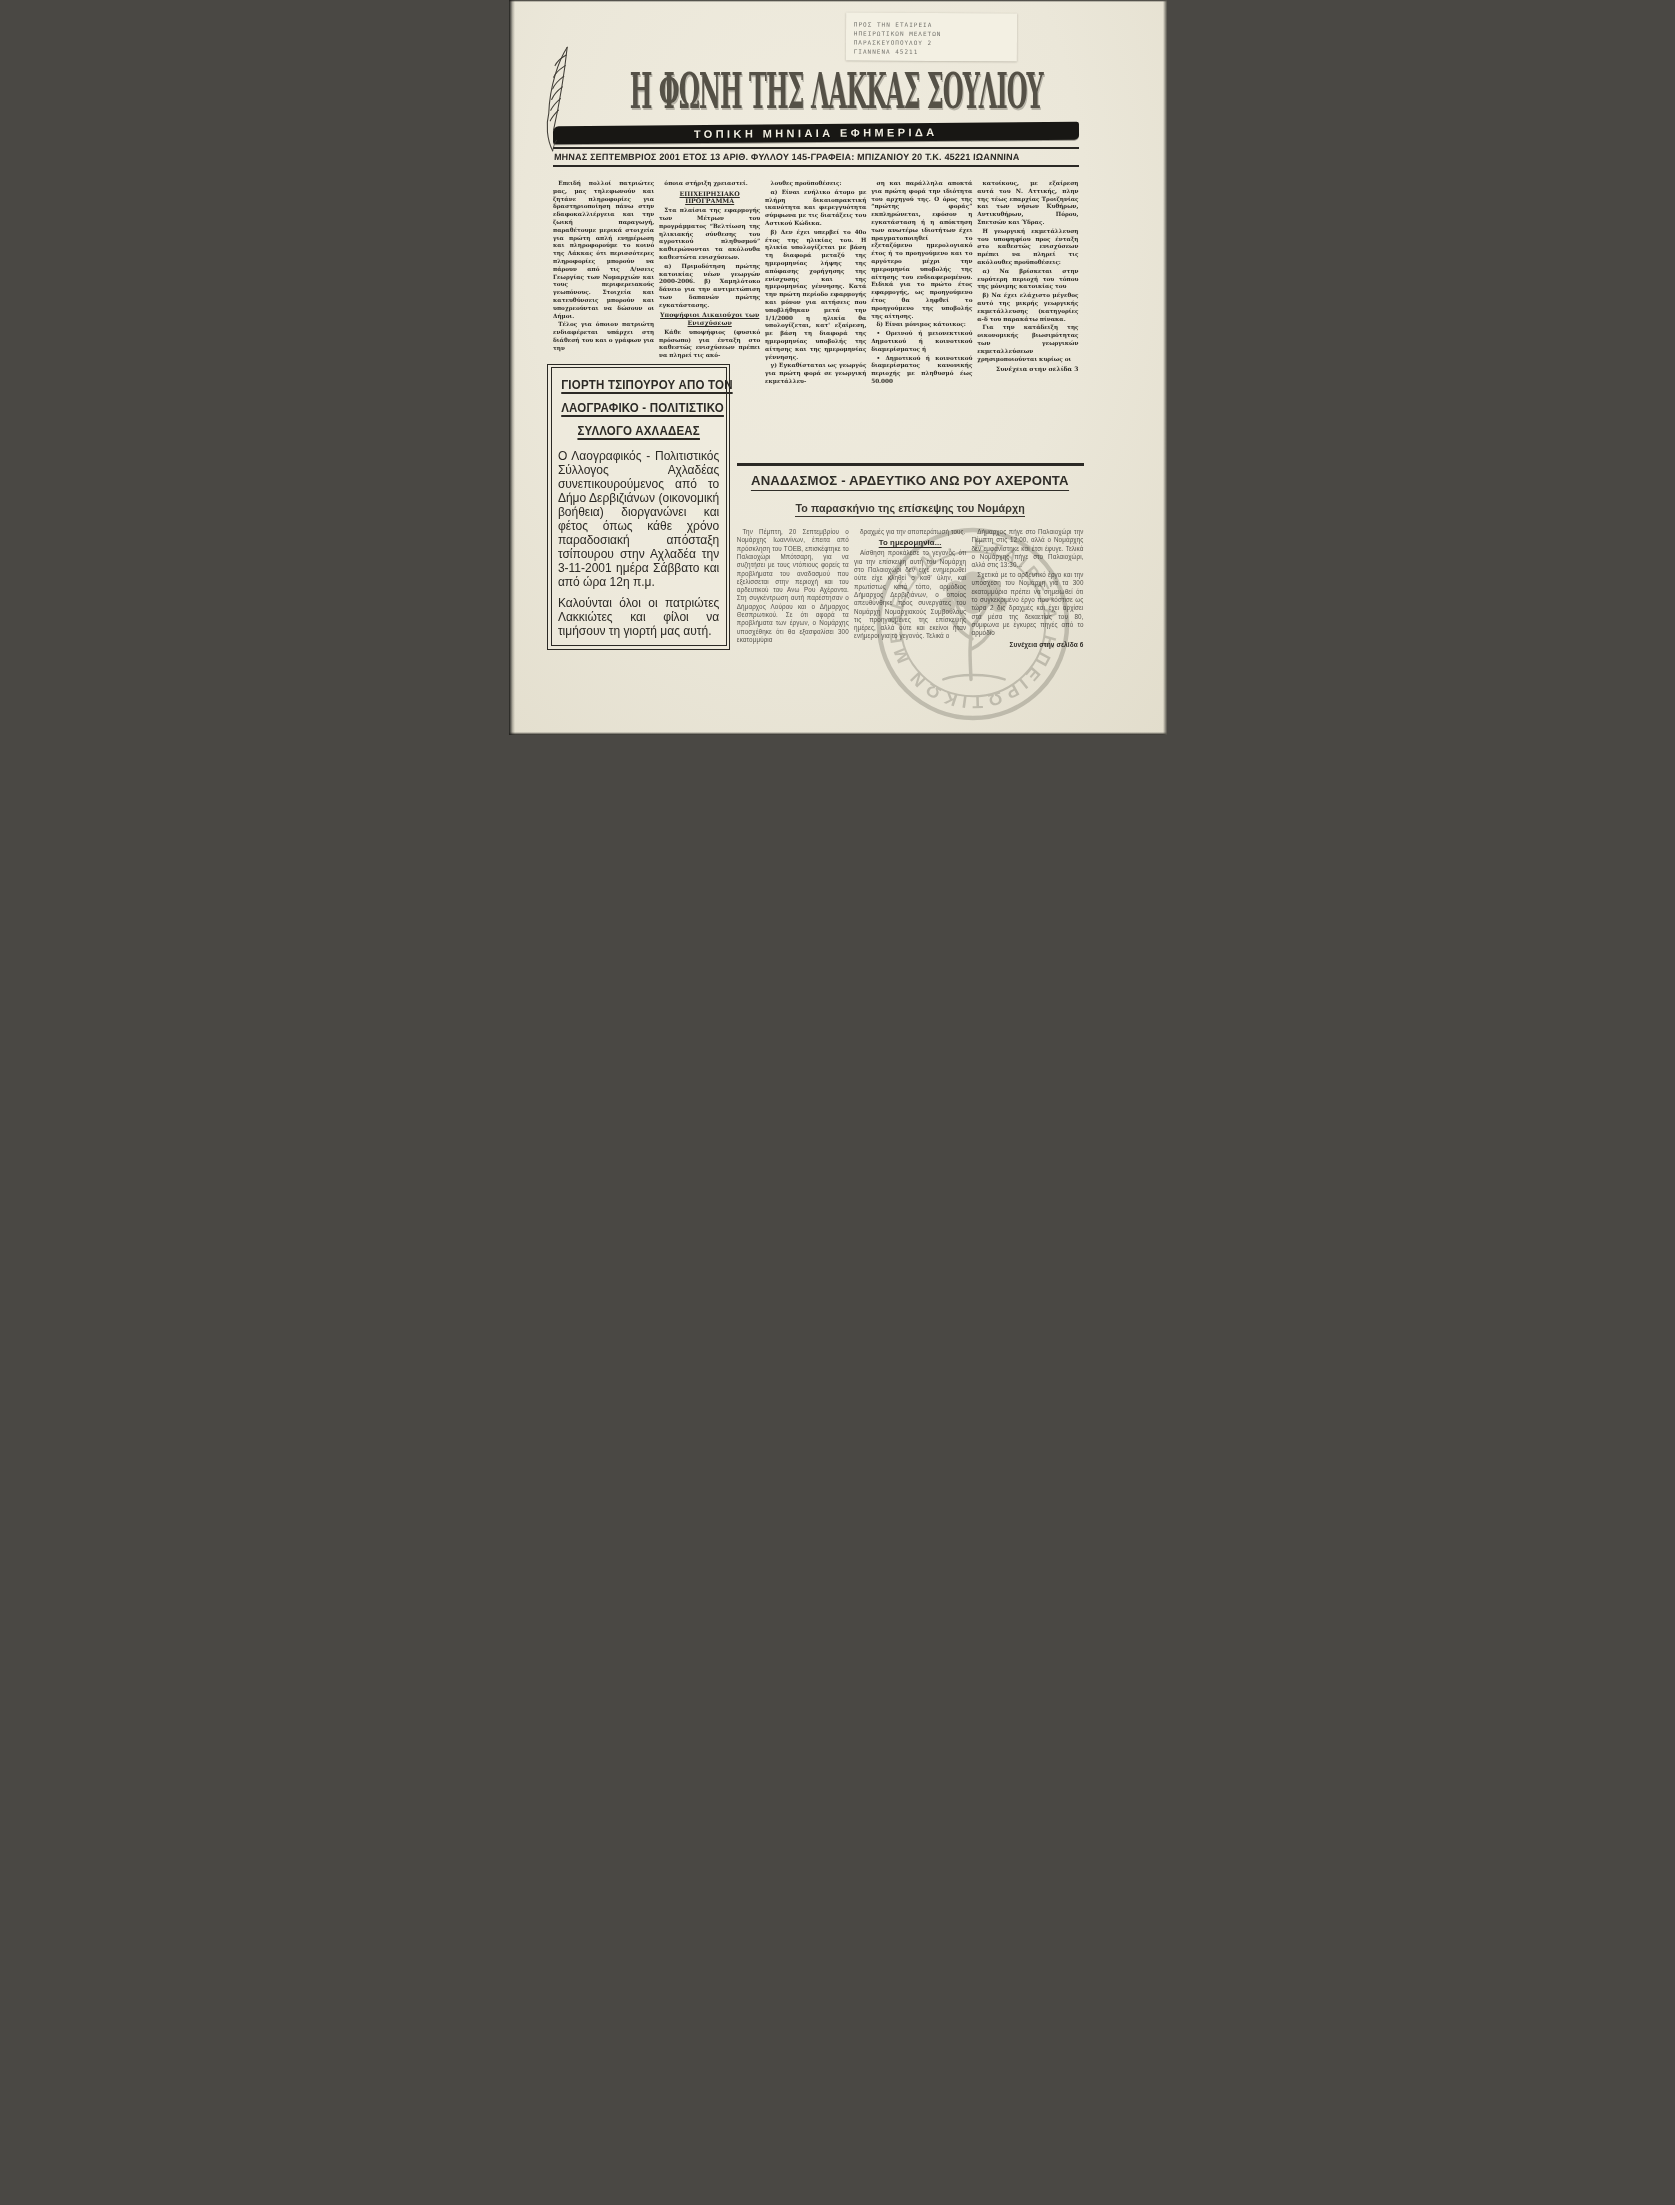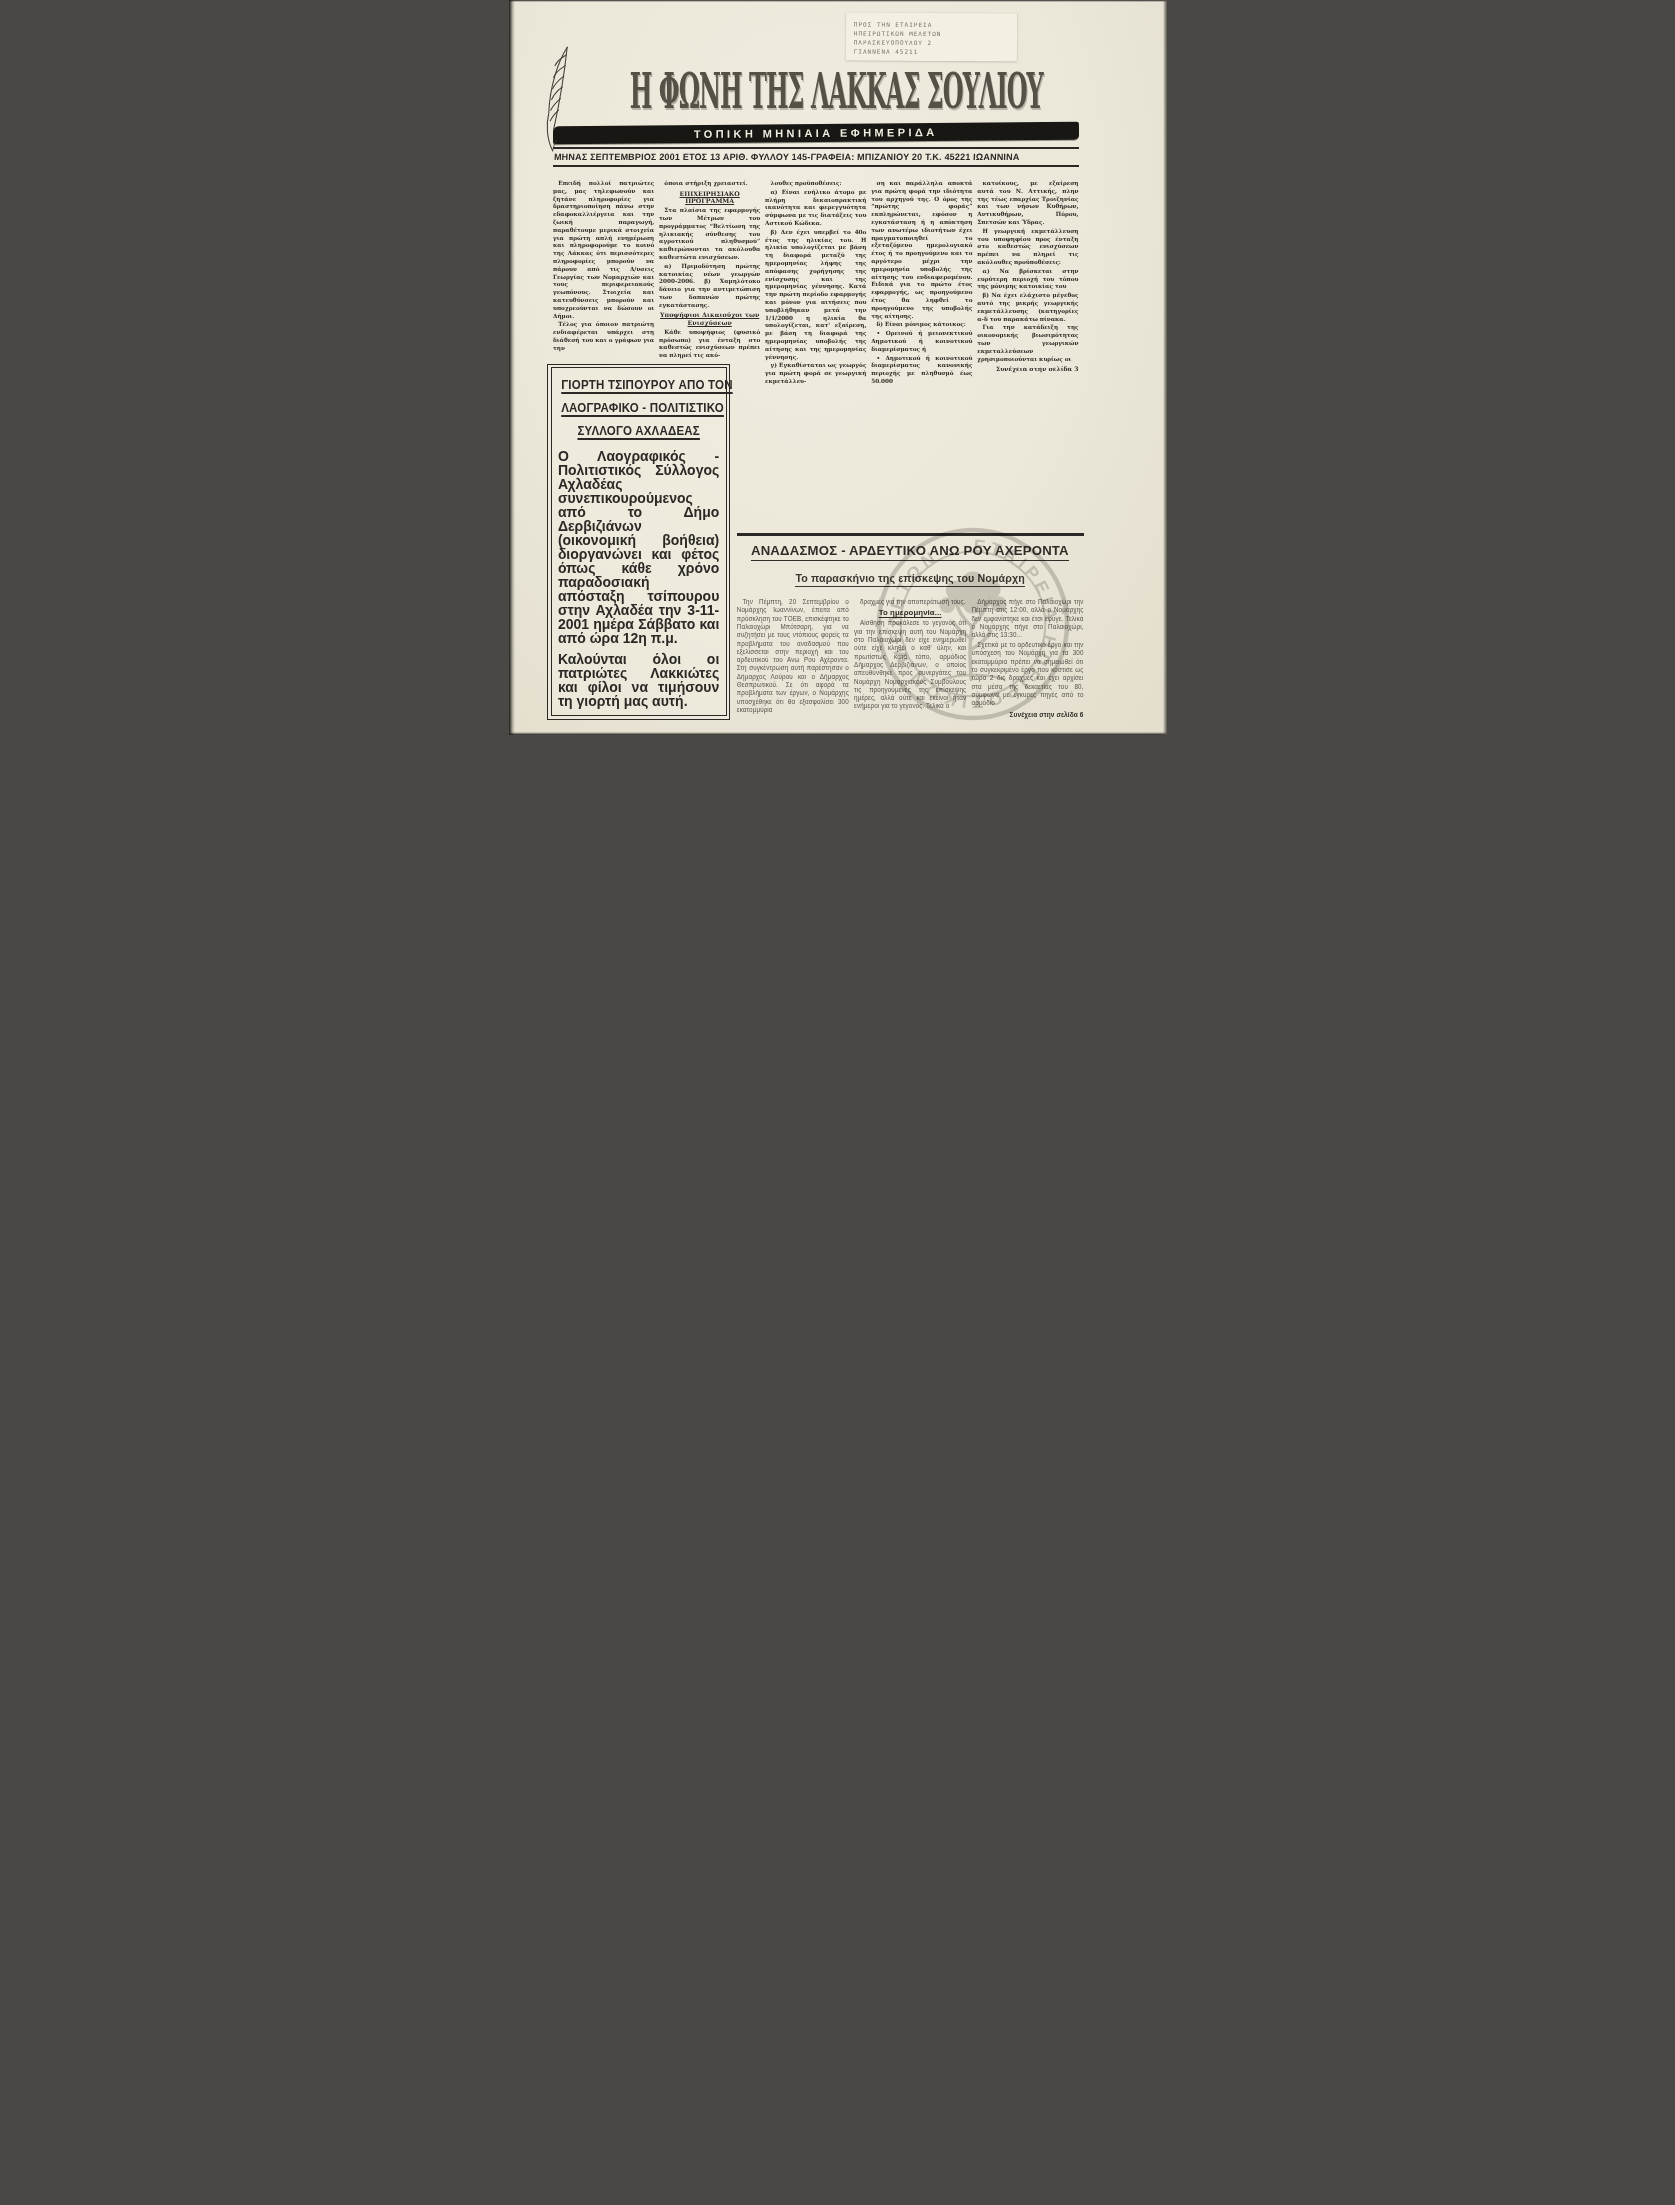--- a/index.html
+++ b/index.html
@@ -63,21 +63,21 @@
 
   
   .bottom-row{display:flex;gap:6.8px;margin:-22px 83px 0 8.7px;align-items:flex-end;position:relative;z-index:3;}
 
   
   .festival{flex:none;width:176px;border:1.9px solid #2b2925;padding:2.4px;background:rgba(240,236,224,.55);}
   .festival-inner{border:1px solid #2b2925;padding:8.7px 6.3px 6.8px;}
   .festival-title .tline{font-weight:700;font-size:12px;line-height:17.5px;text-align:center;
        color:#2c2a26;letter-spacing:0.2px;text-decoration:underline;text-decoration-thickness:1.5px;
        text-underline-offset:2.9px;margin-bottom:5.8px;white-space:nowrap;transform:scaleX(.96);}
-  .festival-body p{font-weight:700;font-size:14px;line-height:14px;color:#2b2925;
+  .festival-body p{font-weight:400;font-size:12px;line-height:14px;color:#2b2925;
                    text-align:justify;margin:7.8px 0 0;}
 
   
   .second{flex:1;margin-top:36px;}
   .second-rule{height:2.4px;background:#2b2925;margin-bottom:6.8px;}
   .second-headline-wrap{text-align:center;}
   .second-headline{display:inline-block;font-weight:700;font-size:13.6px;color:#2f2d28;
                    letter-spacing:0.2px;border-bottom:1.9px solid #2f2d28;padding-bottom:2.4px;
                    white-space:nowrap;transform:scaleX(.97);}
   .second-subhead-wrap{text-align:center;margin-top:10.7px;}

